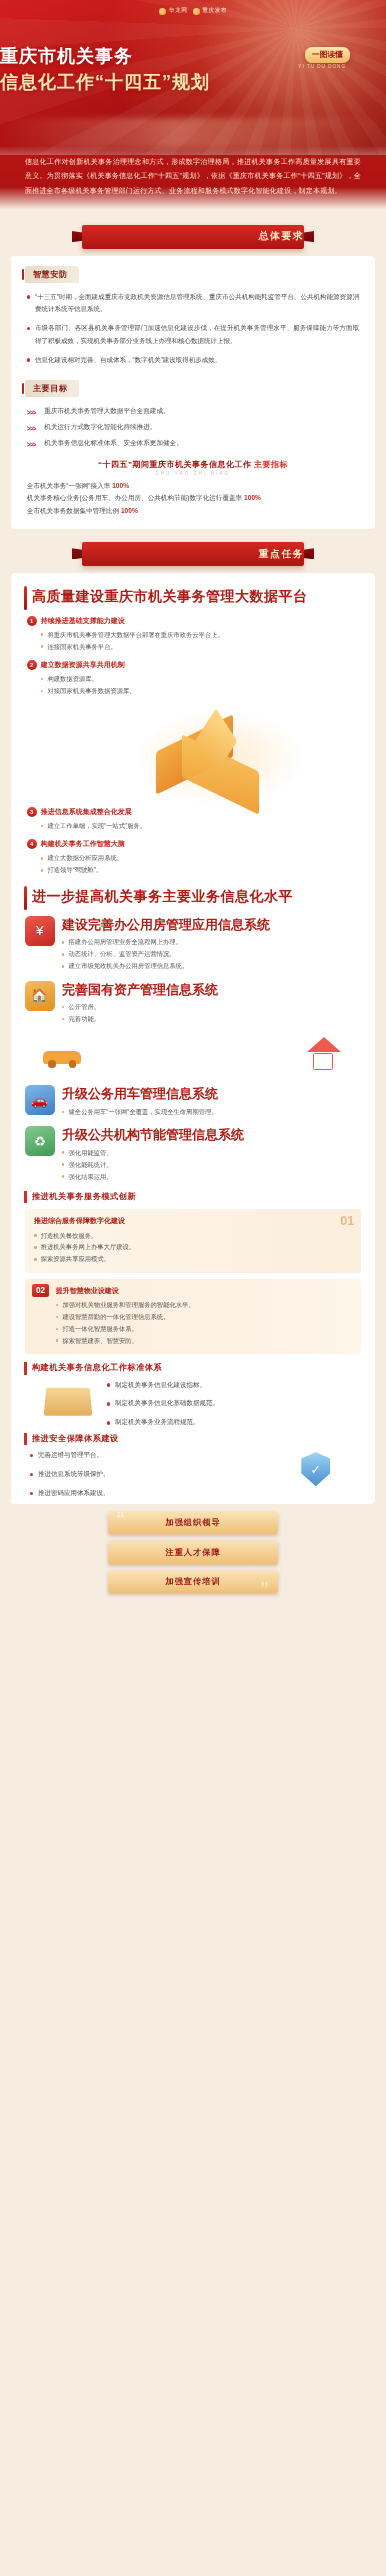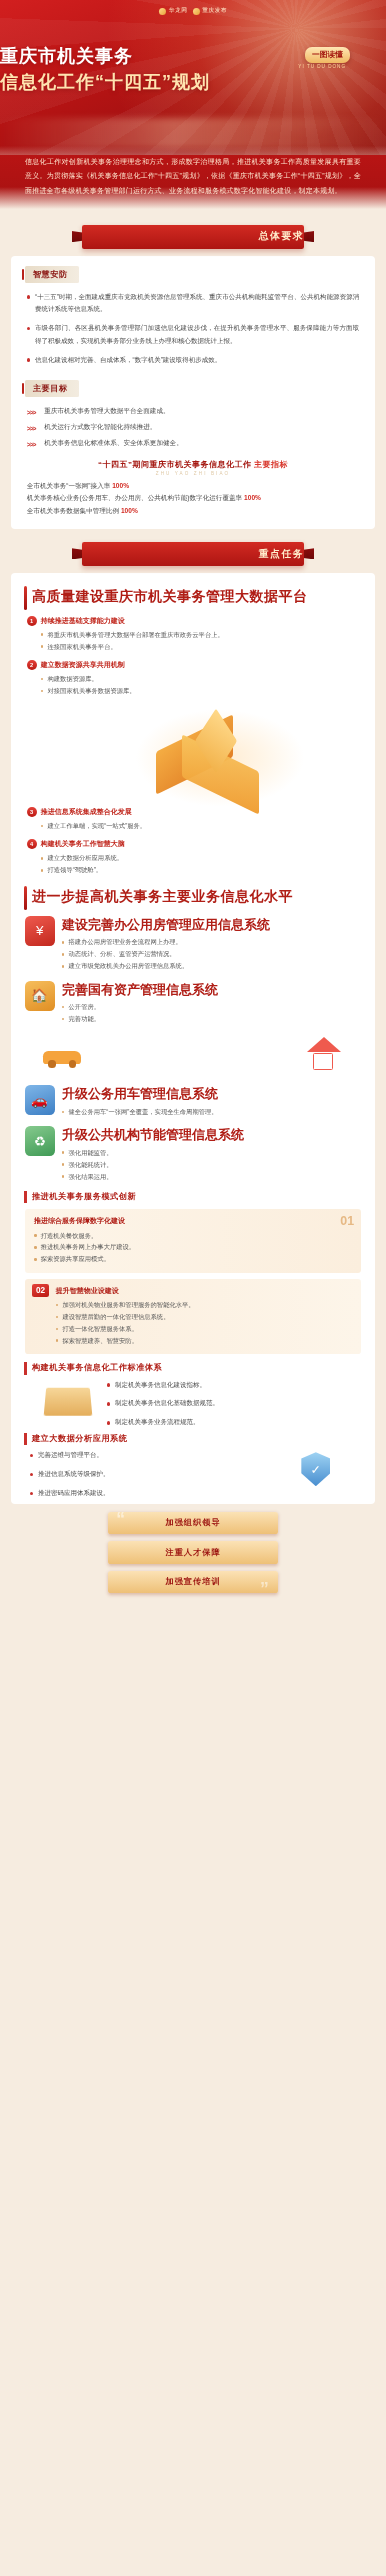--- a/index.html
+++ b/index.html
@@ -552,21 +552,21 @@
     <div class="task-title-sm">构建机关事务信息化工作标准体系</div>
     <div class="deco-row">
       <div class="deco-books"></div>
       <ul class="bullets" style="margin-left:82px;margin-top:1px;">
         <li>制定机关事务信息化建设指标。</li>
         <li>制定机关事务信息化基础数据规范。</li>
         <li>制定机关事务业务流程规范。</li>
       </ul>
     </div>
 
-    <div class="task-title-sm">建立大数据分析应用系统</div>
+    <div class="task-title-sm">推进安全保障体系建设</div>
     <div class="deco-row">
       <div class="deco-shield">✓</div>
       <ul class="bullets" style="margin-left:5.2px;margin-top:1px;width:232px;">
         <li>完善运维与管理平台。</li>
         <li>推进信息系统等级保护。</li>
         <li>推进密码应用体系建设。</li>
       </ul>
     </div>
   </div>
 

